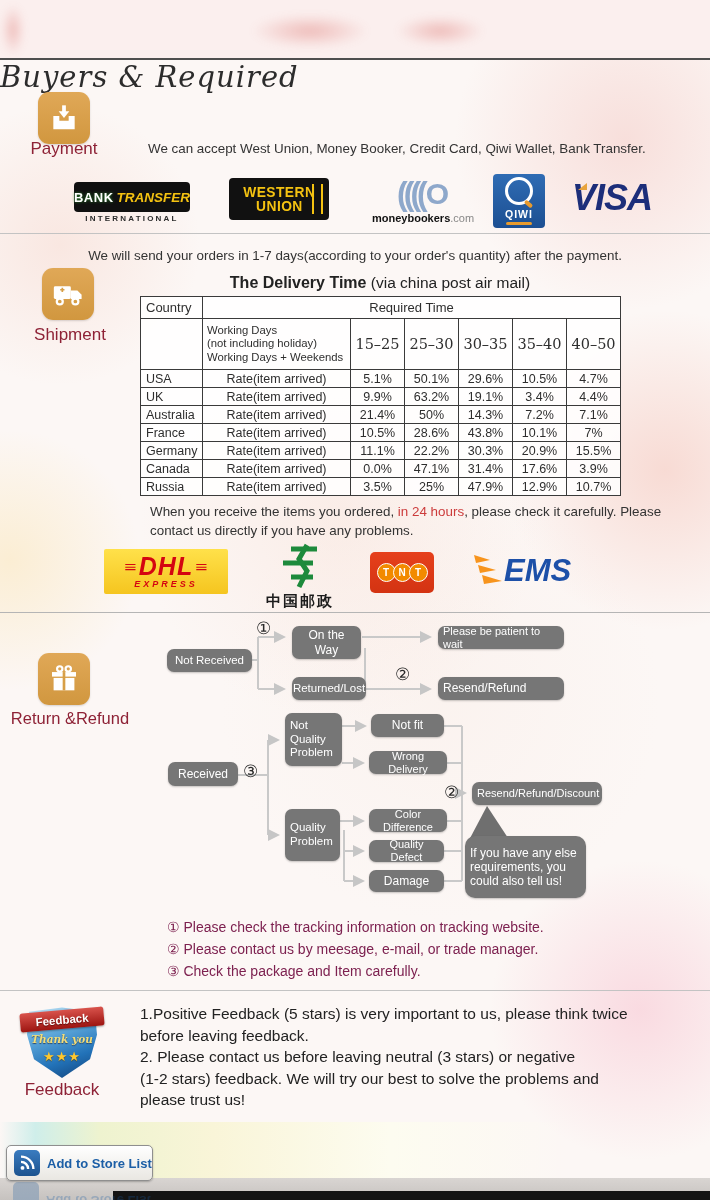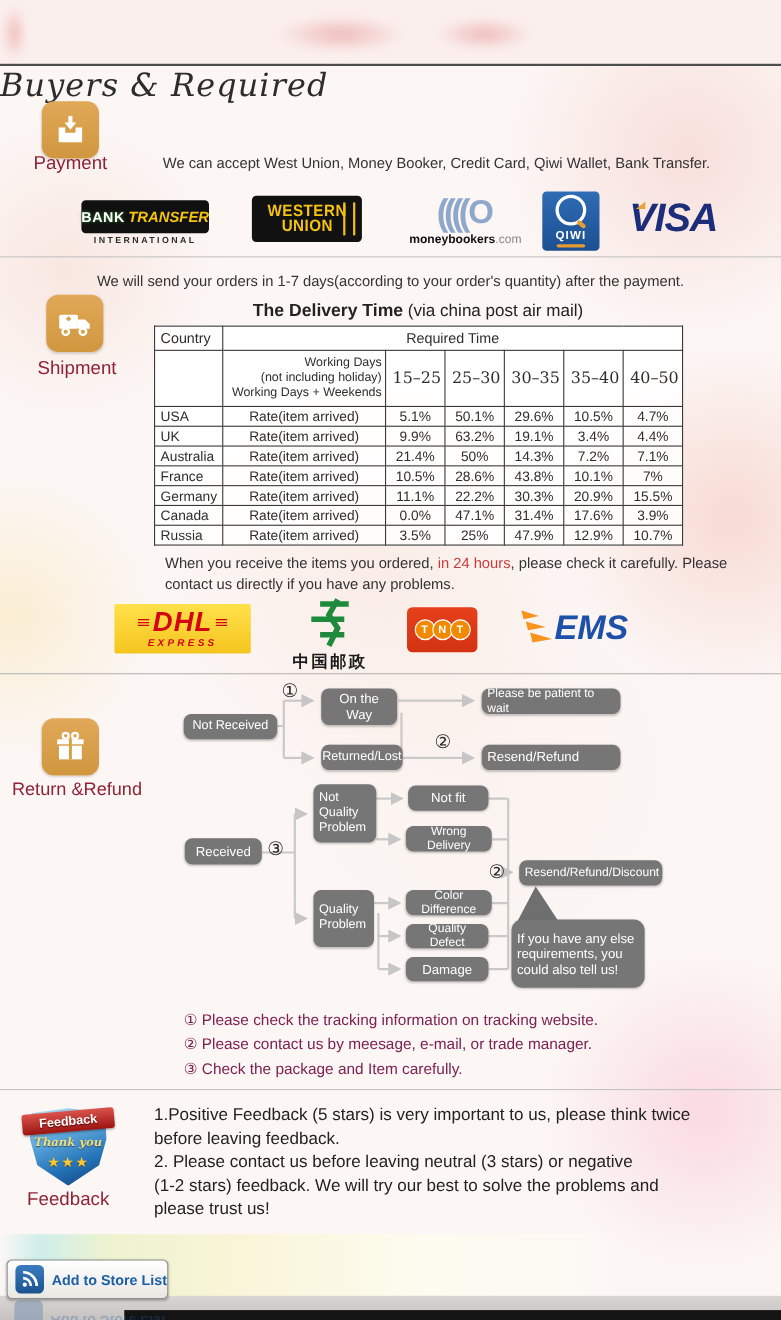--- a/index.html
+++ b/index.html
@@ -52,21 +52,21 @@
   .visa-notch{position:absolute;left:6px;top:3px;width:9px;height:7px;background:#e8a33d;clip-path:polygon(0 100%,100% 0,100% 100%);}
   
   .divider{left:0;width:710px;height:0;border-top:1px solid #c3c3c3;}
   
   .ship-intro{left:0;top:248px;width:710px;text-align:center;font-size:13.4px;color:#333;}
   .tbl-title{left:140px;top:274px;width:480px;text-align:center;font-size:15.5px;color:#222;}
   .tbl-title b{font-size:16px;}
   .dtable{border-collapse:collapse;table-layout:fixed;width:480px;background:rgba(255,255,255,.85);}
   .dtable td{border:1px solid #3a3a3a;font-size:12.5px;color:#2e2e2e;padding:0 3px;text-align:center;overflow:hidden;}
   .dtable .h1 td{height:21px;font-size:13px;}
-  .dtable .h2 td{height:50px;text-align:right;}
+  .dtable .h2 td{height:50px;}
   .dtable .wd{text-align:left;font-size:11.3px;line-height:13.5px;padding-left:4px;}
   .dtable .rng{font-family:"DejaVu Serif",serif;font-size:14.5px;}
   .dtable .drow td{height:17px;}
   .dtable .cc{text-align:left;padding-left:5px;}
   .notice{left:150px;top:502px;width:512px;font-size:13.4px;line-height:19px;color:#333;}
   .notice .hl{color:#cc3b3b;}
   
   .dhl-box{left:104px;top:549px;width:124px;height:45px;background:linear-gradient(180deg,#ffe14a,#f5c51f);border-radius:2px;display:flex;flex-direction:column;align-items:center;justify-content:center;}
   .dhl-row{display:flex;align-items:center;color:#d40511;}
   .dhl-row .dash{font-size:15px;font-weight:bold;transform:scaleX(1.4);}

